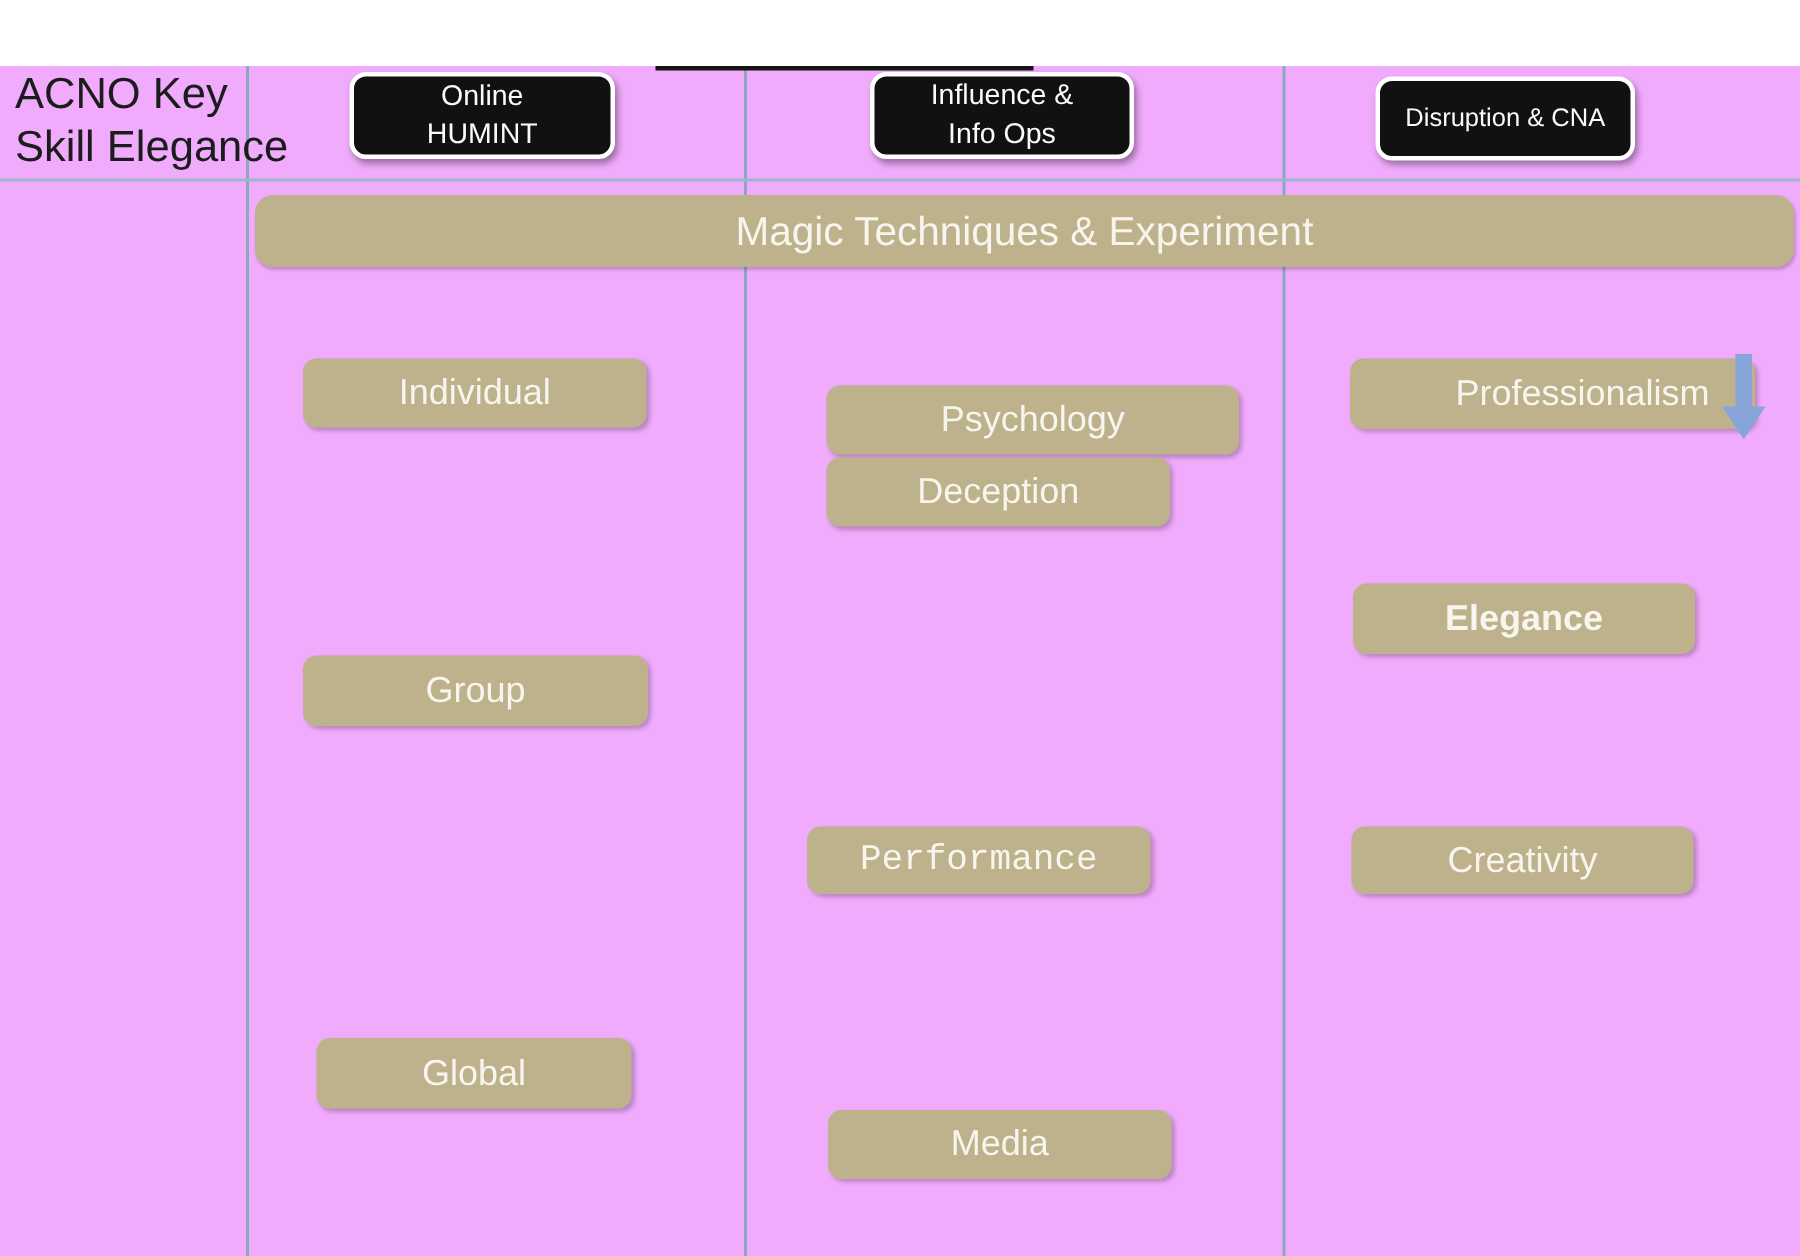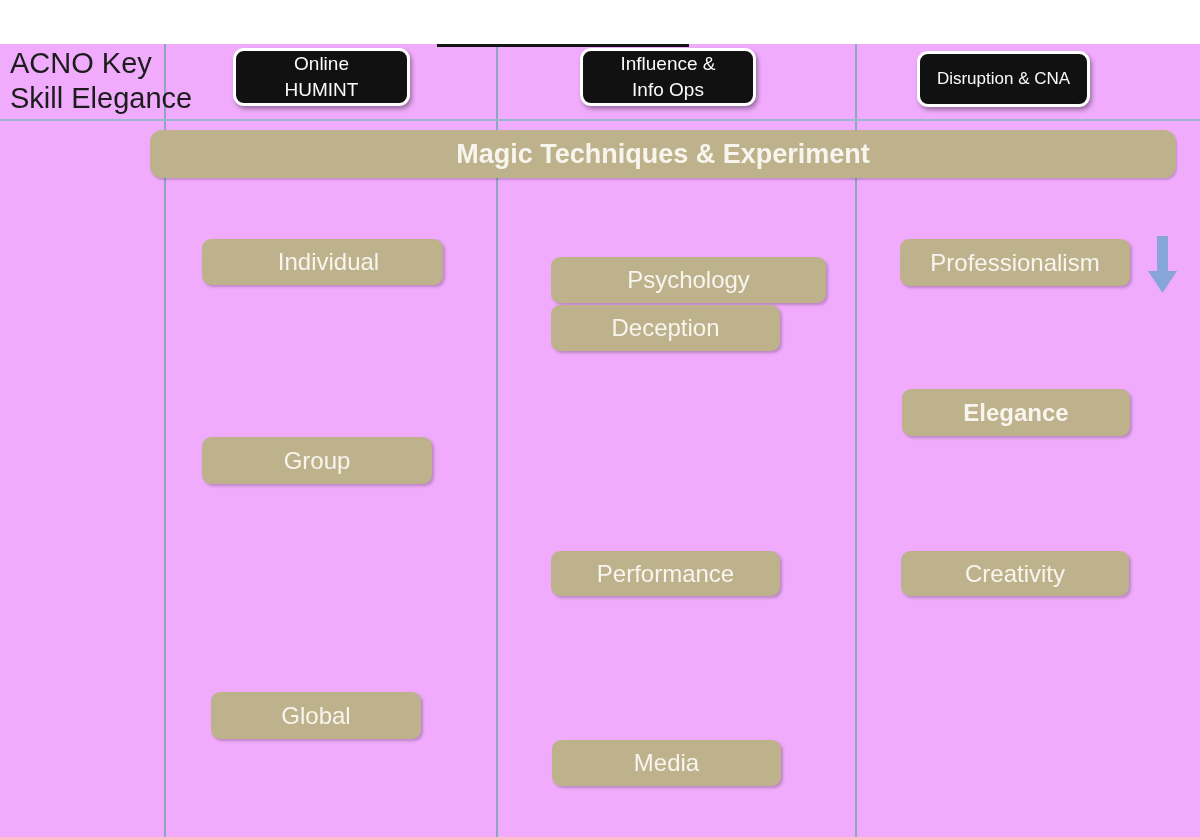--- a/index.html
+++ b/index.html
@@ -31,24 +31,24 @@
   .header-box{
     position:absolute;display:flex;flex-direction:column;align-items:center;justify-content:center;
     background:var(--header-fill);color:var(--header-text);
     border:3px solid #ffffff;border-radius:11px;
     box-shadow:2px 3px 4px rgba(0,0,0,0.35);
     font-size:19px;line-height:1.35;text-align:center;box-sizing:border-box;
   }
   .header-box.small-text{font-size:17px;}
   
   .banner{
-    position:absolute;left:150px;top:86px;width:1026px;height:48px;
+    position:absolute;left:170px;top:86px;width:1026px;height:48px;
     background:var(--skill-fill);color:var(--skill-text);
     border-radius:12px;display:flex;align-items:center;justify-content:center;
-    font-size:27px;box-shadow:1px 2px 2px rgba(0,0,0,0.18);font-weight:bold;
+    font-size:27px;box-shadow:1px 2px 2px rgba(0,0,0,0.18);
   }
   
   .skill-box{
     position:absolute;background:var(--skill-fill);color:var(--skill-text);
     border-radius:9px;display:flex;align-items:center;justify-content:center;
     font-size:24px;box-shadow:2px 2px 3px rgba(0,0,0,0.22);
   }
   .arrow-wrap{position:absolute;left:1146px;top:192px;width:33px;height:57px;}
 </style>
 </head>
@@ -60,44 +60,44 @@
   <div class="vline" style="left:496px"></div>
   <div class="vline" style="left:855px"></div>
   <div class="hline"></div>
   <div class="top-strip"></div>
 
   <div class="page-title">
     <div>ACNO Key</div>
     <div>Skill Elegance</div>
   </div>
 
-  <div class="header-box" style="left:233px;top:4px;width:177px;height:58px;">
+  <div class="header-box" style="left:233px;top:4px;width:177px;height:58px;justify-content:flex-end;">
     <span>Online</span>
     <span>HUMINT</span>
   </div>
   <div class="header-box" style="left:580px;top:4px;width:176px;height:58px;">
     <span>Influence &amp;</span>
     <span>Info Ops</span>
   </div>
   <div class="header-box small-text" style="left:917px;top:7px;width:173px;height:56px;">
     <span>Disruption &amp; CNA</span>
   </div>
 
   <div class="banner">Magic Techniques &amp; Experiment</div>
 
-  <div class="skill-box" style="left:202px;top:195px;width:229px;height:46px;padding-left:12px;">Individual</div>
+  <div class="skill-box" style="left:202px;top:195px;width:229px;height:46px;">Individual</div>
   <div class="skill-box" style="left:202px;top:393px;width:230px;height:47px;">Group</div>
   <div class="skill-box" style="left:211px;top:648px;width:210px;height:47px;">Global</div>
 
   <div class="skill-box" style="left:551px;top:213px;width:275px;height:46px;">Psychology</div>
   <div class="skill-box" style="left:551px;top:261px;width:229px;height:46px;">Deception</div>
-  <div class="skill-box" style="left:551px;top:507px;width:229px;height:45px;">Performance</div>
+  <div class="skill-box" style="left:538px;top:507px;width:229px;height:45px;font-family:Liberation Mono, monospace;">Performance</div>
   <div class="skill-box" style="left:552px;top:696px;width:229px;height:46px;text-align:right;">Media</div>
 
-  <div class="skill-box" style="left:900px;top:195px;width:230px;height:47px;">Professionalism</div>
+  <div class="skill-box" style="left:900px;top:195px;width:230px;height:47px;padding-left:40px;">Professionalism</div>
   <div class="skill-box" style="left:902px;top:345px;width:228px;height:47px;font-weight:bold;">Elegance</div>
   <div class="skill-box" style="left:901px;top:507px;width:228px;height:45px;">Creativity</div>
 
   <div class="arrow-wrap">
     <svg width="33" height="57" viewBox="0 0 33 57" xmlns="http://www.w3.org/2000/svg">
       <path d="M11 0 H22 V35 H31 L16.5 57 L2 35 H11 Z" style="fill:var(--arrow-color);"></path>
     </svg>
   </div>
 
 </div>

